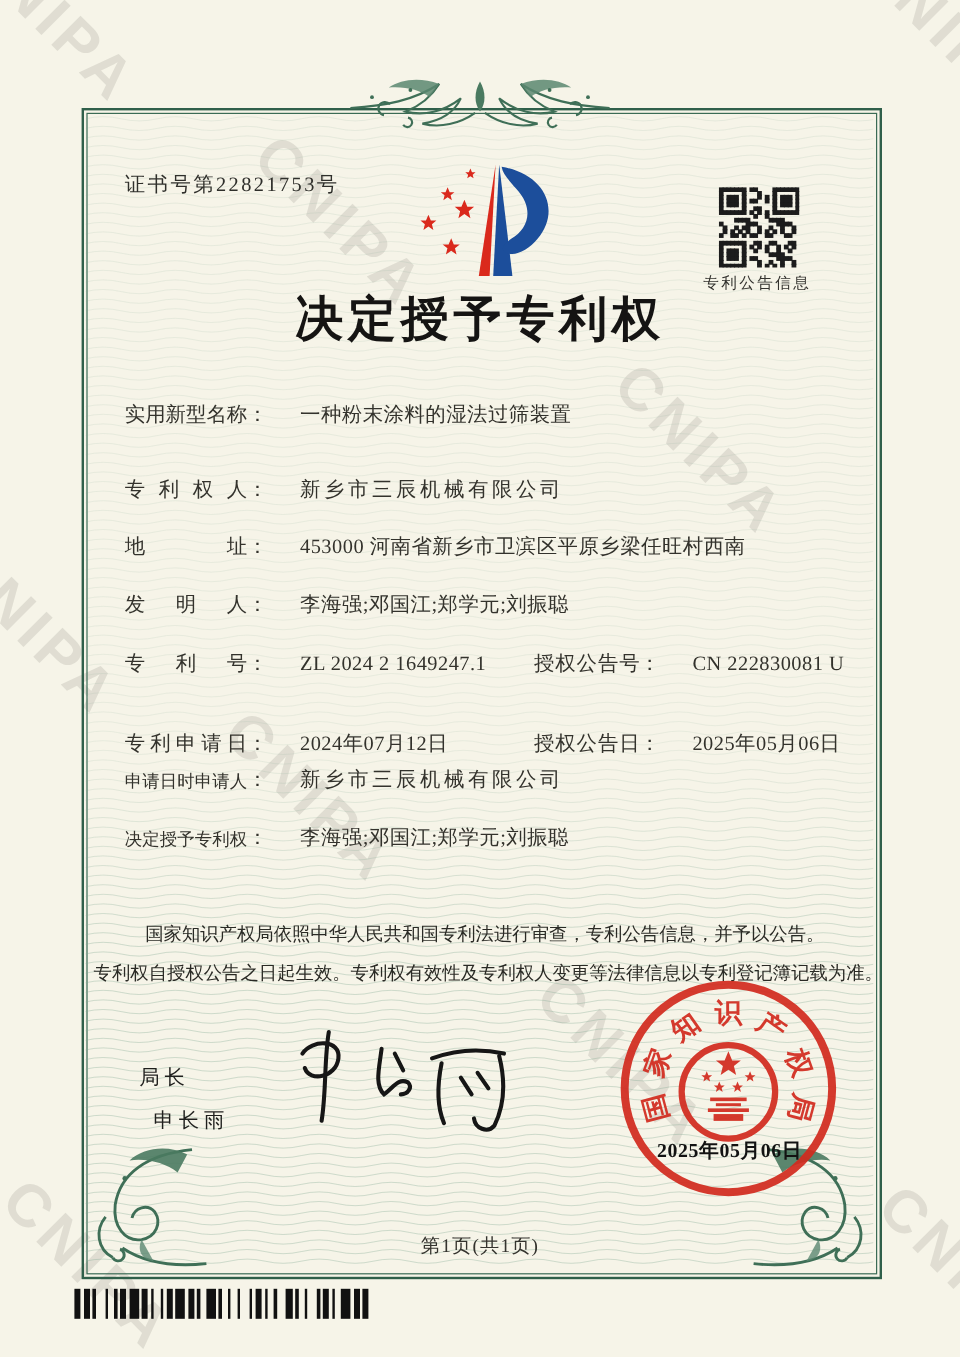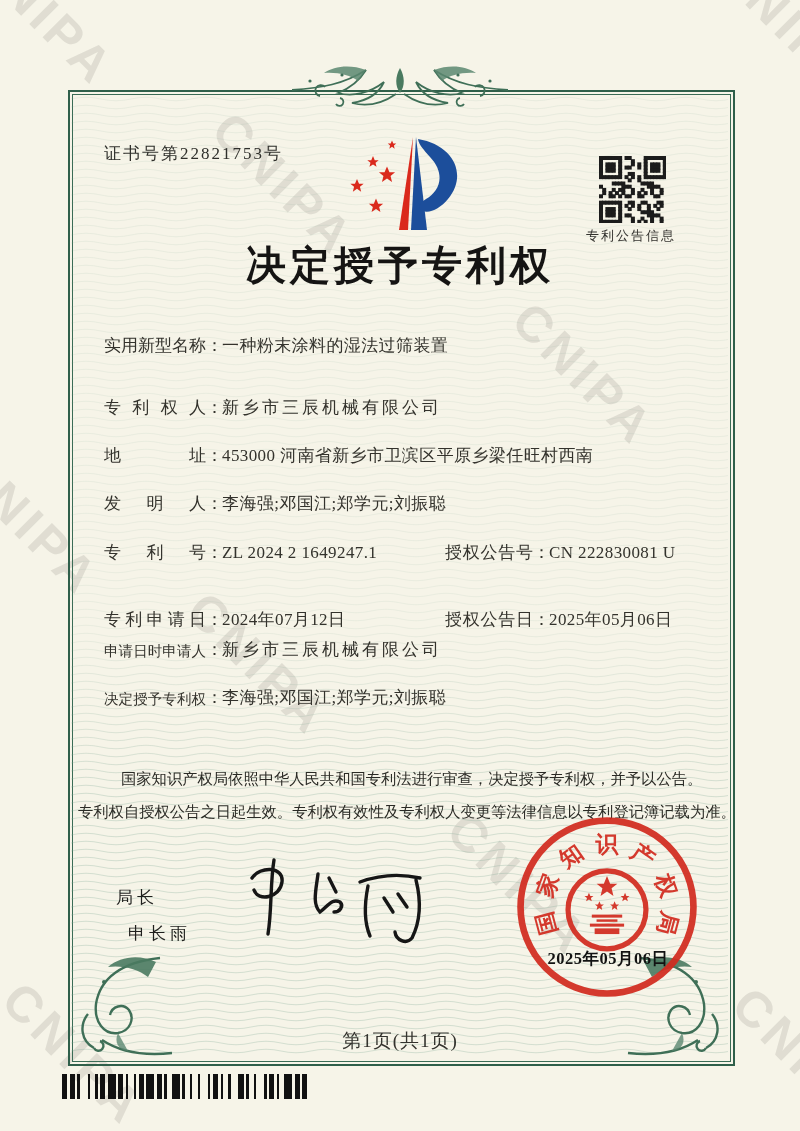--- a/index.html
+++ b/index.html
@@ -21,36 +21,36 @@
   .certno{position:absolute;left:104px;top:142px;font-size:17px;letter-spacing:2px;color:#2f2f2b;white-space:nowrap;}
   .logo{position:absolute;left:335px;top:131px;}
   .qr{position:absolute;left:599px;top:156px;width:67px;height:67px;}
   .qrcap{position:absolute;left:586px;top:227px;width:95px;font-size:13px;letter-spacing:2px;color:#33322e;}
   .title{position:absolute;left:0;width:800px;top:238px;text-align:center;font-size:40px;font-weight:bold;
          letter-spacing:4px;color:#151413;white-space:nowrap;}
   .row{position:absolute;left:104px;width:620px;font-size:17px;white-space:nowrap;color:#33322c;}
   .flbl{display:inline-block;width:102px;text-align:justify;text-align-last:justify;vertical-align:bottom;}
   .flbl-sm{display:inline-block;width:102px;font-size:14.5px;text-align:justify;text-align-last:justify;vertical-align:bottom;}
   .fcolon{display:inline-block;width:16px;}
-  .fval{letter-spacing:0.4px;}
+  .fval{letter-spacing:0.4px;margin-left:28px;}
   .fval.sp{letter-spacing:3px;}
   .rcol{position:absolute;left:341px;top:0;white-space:nowrap;}
   .rlbl{display:inline-block;width:88px;text-align:justify;text-align-last:justify;vertical-align:bottom;}
   .statement{position:absolute;left:78px;top:762px;width:650px;font-size:15.3px;line-height:33px;color:#2a2a25;}
   .statement .l1{text-indent:43px;white-space:nowrap;}
   .statement .l2{white-space:nowrap;}
   .sig-title{position:absolute;left:116px;top:886px;font-family:"Liberation Sans","DejaVu Sans",sans-serif;
              font-size:17px;letter-spacing:4px;color:#1f1f1d;}
   .sig-name{position:absolute;left:128px;top:922px;font-family:"Liberation Sans","DejaVu Sans",sans-serif;
              font-size:17px;letter-spacing:4px;color:#1f1f1d;}
   .signature{position:absolute;left:232px;top:848px;}
   .seal{position:absolute;left:512px;top:812px;z-index:4;}
   .seal-date{position:absolute;left:543px;top:948px;width:130px;text-align:center;font-size:16.5px;
              font-weight:bold;color:#121212;z-index:5;letter-spacing:0.5px;}
-  .pageno{position:absolute;left:0;width:800px;top:1028px;text-align:center;font-size:19px;color:#34332e;letter-spacing:1px;}
+  .pageno{position:absolute;left:0;width:800px;top:1028px;text-align:center;font-size:16px;color:#34332e;letter-spacing:1px;}
   .barcode{position:absolute;left:62px;top:1074px;width:246px;height:25px;font-size:0;z-index:4;}
   .barcode span{display:inline-block;height:100%;}
 </style>
 </head>
 <body>
 
 <div class="page">
 
   <div class="wm" style="left:-45px;top:-15px">CNIPA</div>
   <div class="wm" style="left:700px;top:-5px">CNIPA</div>
@@ -475,21 +475,21 @@
       </span>
     </div>
     <div class="row" style="top:638px">
       <span class="flbl-sm">申请日时申请人</span><span class="fcolon">：</span><span class="fval sp">新乡市三辰机械有限公司</span>
     </div>
     <div class="row" style="top:686px">
       <span class="flbl-sm">决定授予专利权</span><span class="fcolon">：</span><span class="fval">李海强;邓国江;郑学元;刘振聪</span>
     </div>
 
     <div class="statement">
-      <div class="l1">国家知识产权局依照中华人民共和国专利法进行审查，决定授予专利权，并予以公告。</div>
+      <div class="l1">国家知识产权局依照中华人民共和国专利法进行审查，专利公告信息，并予以公告。</div>
       <div class="l2">专利权自授权公告之日起生效。专利权有效性及专利权人变更等法律信息以专利登记簿记载为准。</div>
     </div>
 
     <div class="sig-title">局长</div>
     <div class="sig-name">申长雨</div>
     <svg class="signature" width="200" height="100" viewBox="0 0 200 100">
       <g stroke="#161616" stroke-width="3.4" fill="none" stroke-linecap="round">
         <path d="M42,12 C38,36 40,62 36,86"></path>
         <path d="M20,30 C28,18 52,18 50,34 C48,50 26,54 22,42"></path>
         <path d="M86,26 C84,42 80,56 88,64 C96,58 100,50 108,54 C112,58 108,64 102,64"></path>

